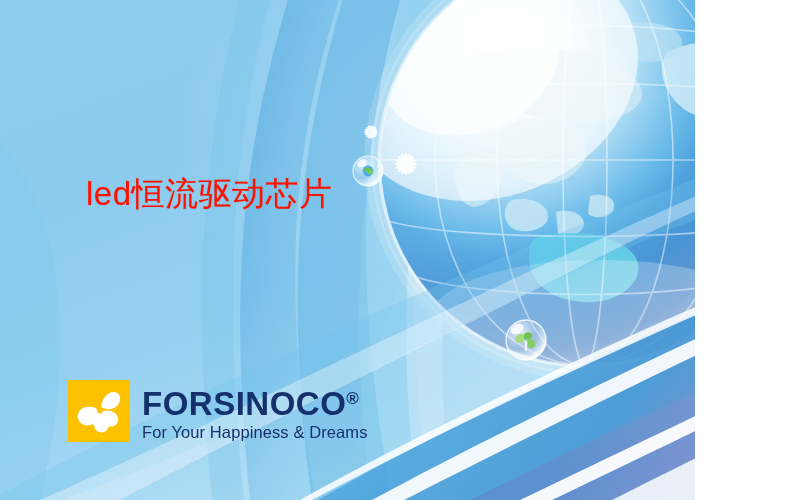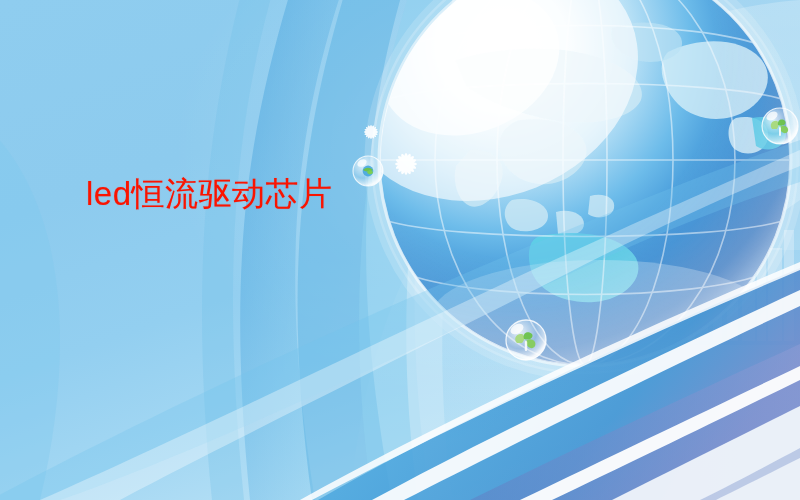--- a/index.html
+++ b/index.html
@@ -7,21 +7,21 @@
     margin: 0;
     padding: 0;
     background: #ffffff;
   }
   body {
     font-family: "Liberation Sans", "DejaVu Sans", sans-serif;
   }
 
   #banner {
     position: relative;
-    width: 800px;
+    width: 695px;
     height: 500px;
     overflow: hidden;
     background: #8FCDEF;
     user-select: none;
   }
 
   .layer {
     position: absolute;
     top: 0;
     left: 0;
@@ -373,14 +373,36 @@
       <path d="M0,0 C4,-3 9,0 8,4 C6,8 1,6 0,2 Z" fill="#86CC5A" opacity="0.95"></path>
       <rect x="-1" y="0" width="2" height="9" rx="1" fill="#FFFFFF" opacity="0.85"></rect>
     </g>
     <ellipse cx="14" cy="12" rx="6" ry="4" fill="#FFFFFF" opacity="0.76" transform="rotate(-30 14 12)"></ellipse>
   </svg>
 
   <div id="headline">
     <div class="headline-line">led恒流驱动芯片</div>
   </div>
 
+  <div id="logo">
+    <div id="logo-mark">
+      <svg width="62" height="62" viewBox="0 0 62 62" xmlns="http://www.w3.org/2000/svg">
+        <g fill="#FFFFFF">
+
+          <path d="M33,27 C34,18 40,11 47,12 C53,13 54,21 49,26 C45,30 38,30 33,27 Z"></path>
+
+          <path d="M28,28 C20,25 12,27 10,34 C8,41 15,47 23,45 C30,43 32,34 28,28 Z"></path>
+
+          <path d="M35,31 C42,29 49,32 50,38 C51,45 44,49 38,45 C33,42 32,35 35,31 Z"></path>
+
+          <path d="M30,33 C25,39 24,47 29,51 C35,55 42,50 41,43 C40,37 35,33 30,33 Z"></path>
+        </g>
+      </svg>
+    </div>
+    <div id="logo-text">
+      <div id="logo-wordmark">
+        <span>FORSINOCO</span><span class="reg">®</span>
+      </div>
+      <div id="logo-tagline">For Your Happiness &amp; Dreams</div>
+    </div>
+  </div>
 
 </div>
 
 </body></html>

